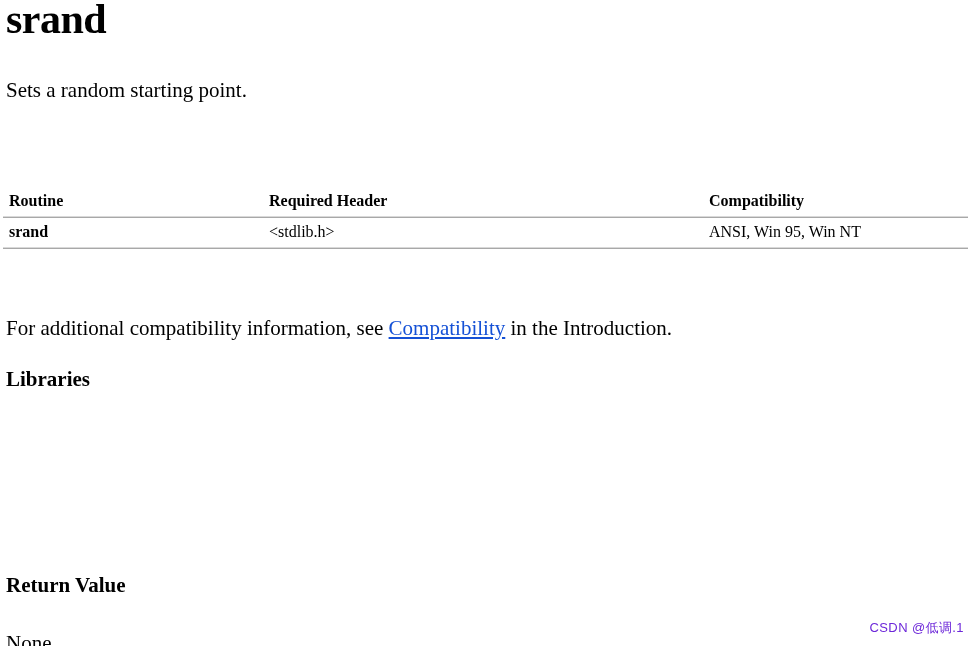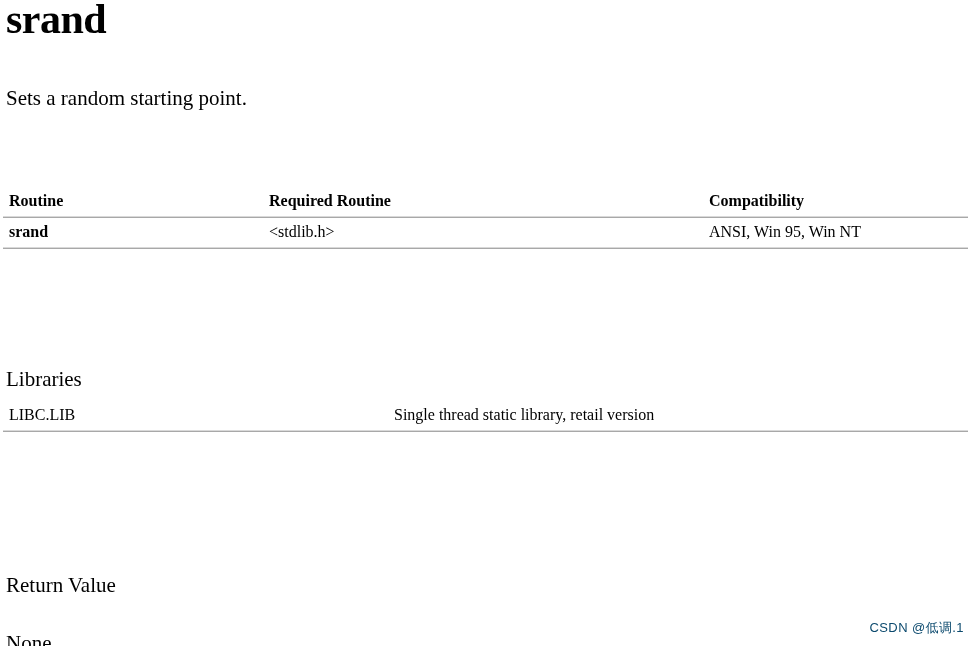--- a/index.html
+++ b/index.html
@@ -37,38 +37,38 @@
   }
 
   
   .para {
     position: absolute;
     left: 6px;
     font-size: 21px;
     line-height: 1.25;
     white-space: nowrap;
   }
-  .summary { top: 64px; }
+  .summary { top: 56px; }
   .syntax  { top: 126px; font-weight: bold; }
   .syntax .param { font-style: italic; font-weight: bold; }
   .compat-note { top: 294px; }
   .none-value  { top: 609px; }
 
   .link {
     color: #1551d6;
     text-decoration: underline;
     cursor: pointer;
   }
 
   
   .section-heading {
     position: absolute;
     left: 6px;
     font-size: 21px;
-    font-weight: normal;
+    font-weight: bold;
     line-height: 1.2;
     white-space: nowrap;
   }
   .h-libraries { top: 350px; }
   .h-return    { top: 556px; }
 
   
   table.doc-table {
     position: absolute;
     left: 3px;
@@ -106,21 +106,21 @@
   #libraries-table .col-lib  { width: 385px; }
   #libraries-table .col-desc { width: 580px; }
 
   
   .watermark {
     position: absolute;
     right: 10px;
     bottom: 9px;
     font-family: "Liberation Sans", "DejaVu Sans", sans-serif;
     font-size: 13px;
-    color: #0c4a6e;
+    color: #6d28d9;
     letter-spacing: 0.4px;
     white-space: nowrap;
     user-select: none;
   }
 </style>
 </head>
 <body>
 
 <div class="page">
 
@@ -131,46 +131,47 @@
 
   <table class="doc-table" id="routine-table">
     <colgroup>
       <col class="col-routine">
       <col class="col-header">
       <col class="col-compat">
     </colgroup>
     <thead>
       <tr class="rule-row">
         <th>Routine</th>
-        <th>Required Routine</th>
+        <th>Required Header</th>
         <th>Compatibility</th>
       </tr>
     </thead>
     <tbody>
       <tr class="rule-row">
         <td class="cell-routine-name">srand</td>
         <td>&lt;stdlib.h&gt;</td>
         <td>ANSI, Win 95, Win NT</td>
       </tr>
     </tbody>
   </table>
 
+  <p class="para compat-note">
+    <span>For additional compatibility information, see</span>
+    <a class="link" href="#">Compatibility</a>
+    <span>in the Introduction.</span>
+  </p>
 
   <h2 class="section-heading h-libraries">Libraries</h2>
 
   <table class="doc-table" id="libraries-table">
     <colgroup>
       <col class="col-lib">
       <col class="col-desc">
     </colgroup>
     <tbody>
-      <tr class="rule-row">
-        <td>LIBC.LIB</td>
-        <td>Single thread static library, retail version</td>
-      </tr>
     </tbody>
   </table>
 
   <h2 class="section-heading h-return">Return Value</h2>
 
   <p class="para none-value">None</p>
 
   <div class="watermark">CSDN @低调.1</div>
 
 </div>

